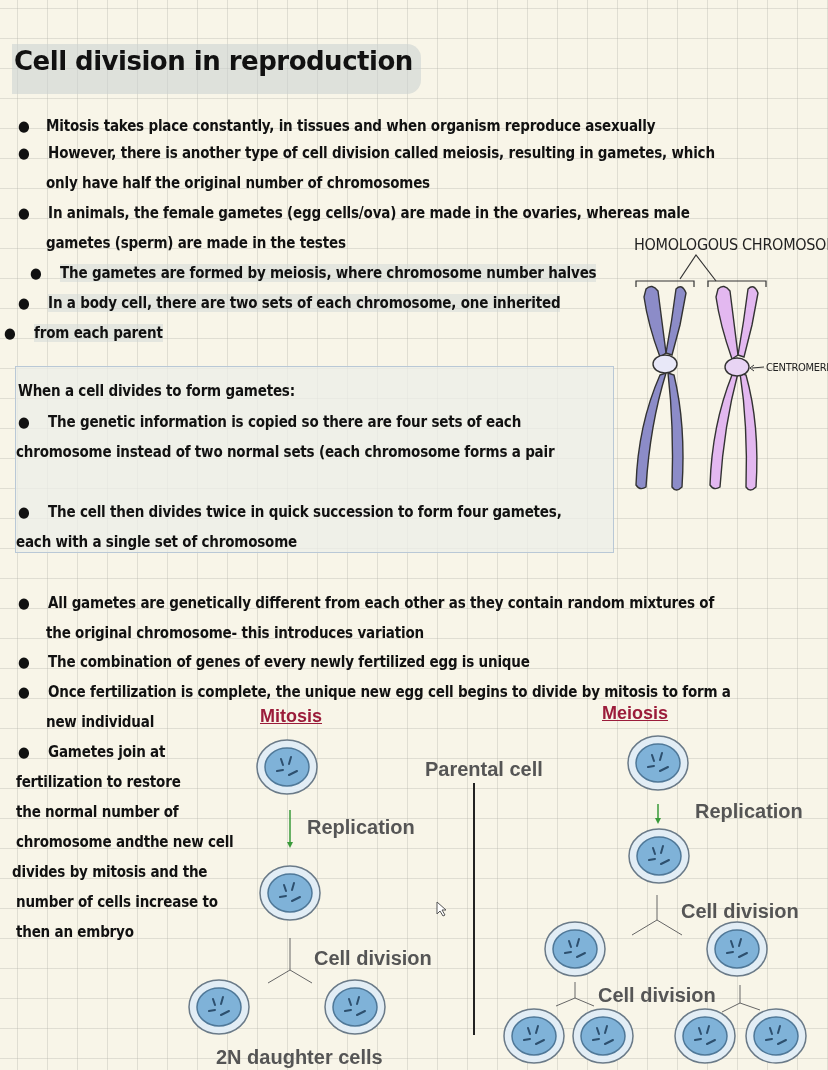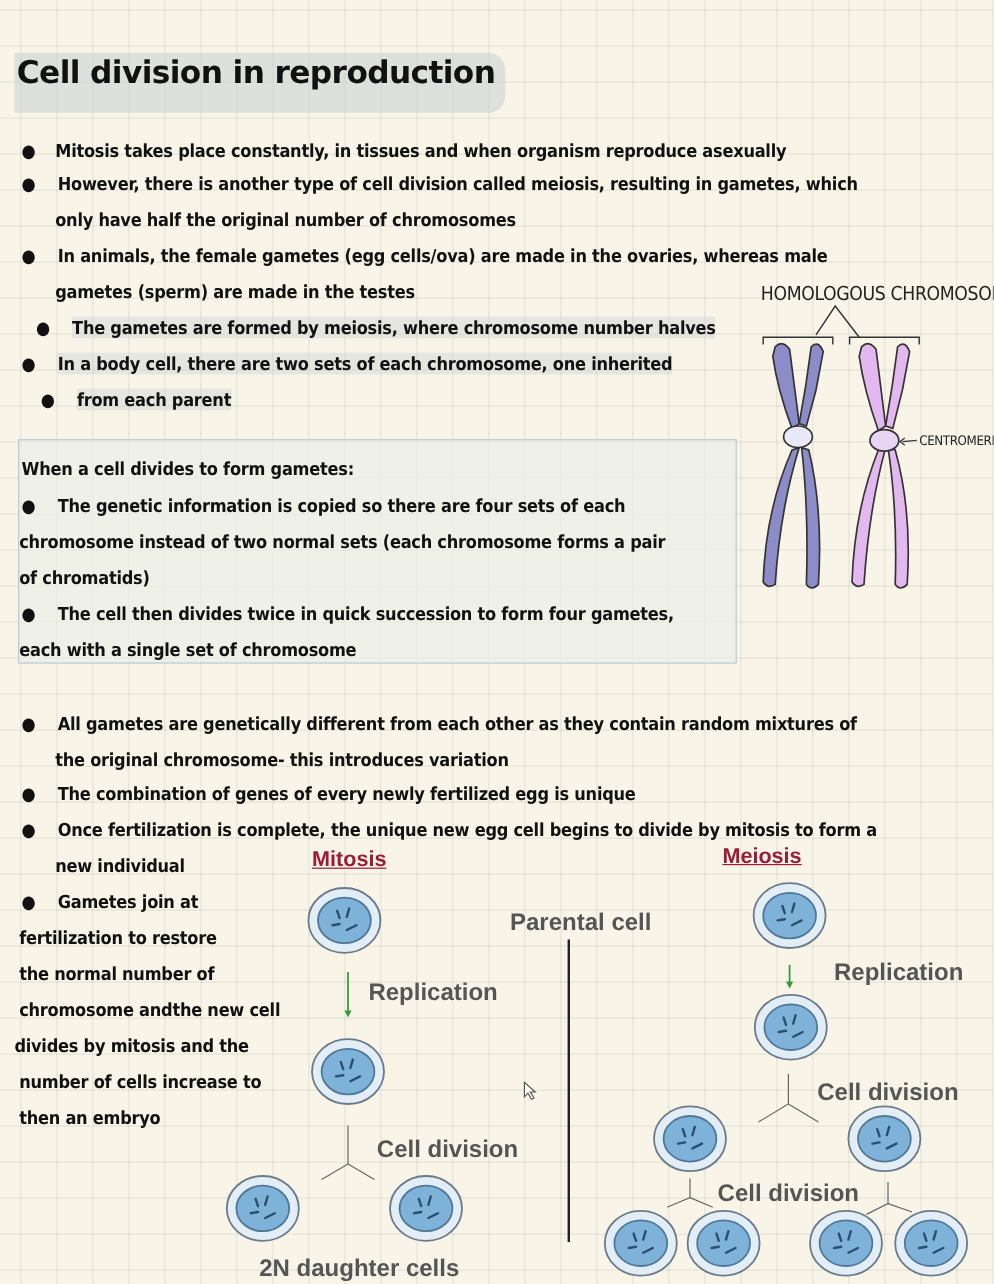--- a/index.html
+++ b/index.html
@@ -56,21 +56,21 @@
   </div>
   <div class="abs hand" style="left:46px;top:228px;">gametes (sperm) are made in the testes</div>
   <div class="abs hand" style="left:30px;top:258px;">
     <span>●</span>
     <span class="hl" style="margin-left:14px">The gametes are formed by meiosis, where chromosome number halves</span>
   </div>
   <div class="abs hand" style="left:18px;top:288px;">
     <span>●</span>
     <span class="hl" style="margin-left:14px">In a body cell, there are two sets of each chromosome, one inherited</span>
   </div>
-  <div class="abs hand" style="left:34px;top:318px;">
+  <div class="abs hand" style="left:4px;top:318px;">
     <span>●</span>
     <span class="hl" style="margin-left:14px">from each parent</span>
   </div>
 </div>
 
 <div class="abs" style="left:620px;top:225px;width:208px;height:280px;">
   <div class="abs chromo-label" style="left:14px;top:10px;">HOMOLOGOUS CHROMOSOMES</div>
   <div class="abs chromo-label" style="left:146px;top:136px;font-size:11px;">CENTROMERE</div>
   <svg class="abs" style="left:0;top:0" width="208" height="280">
 
@@ -98,21 +98,20 @@
   </svg>
 </div>
 
 <div class="abs box">
   <div class="abs hand" style="left:2px;top:9px;">When a cell divides to form gametes:</div>
   <div class="abs hand" style="left:2px;top:40px;">
     <span>●</span>
     <span style="margin-left:14px">The genetic information is copied so there are four sets of each</span>
   </div>
   <div class="abs hand" style="left:0;top:70px;">chromosome instead of two normal sets (each chromosome forms a pair</div>
-  <div class="abs hand" style="left:0;top:100px;">of chromatids)</div>
   <div class="abs hand" style="left:2px;top:130px;">
     <span>●</span>
     <span style="margin-left:14px">The cell then divides twice in quick succession to form four gametes,</span>
   </div>
   <div class="abs hand" style="left:0;top:160px;">each with a single set of chromosome</div>
 </div>
 
 <div>
   <div class="abs hand" style="left:18px;top:588px;">
     <span>●</span>

